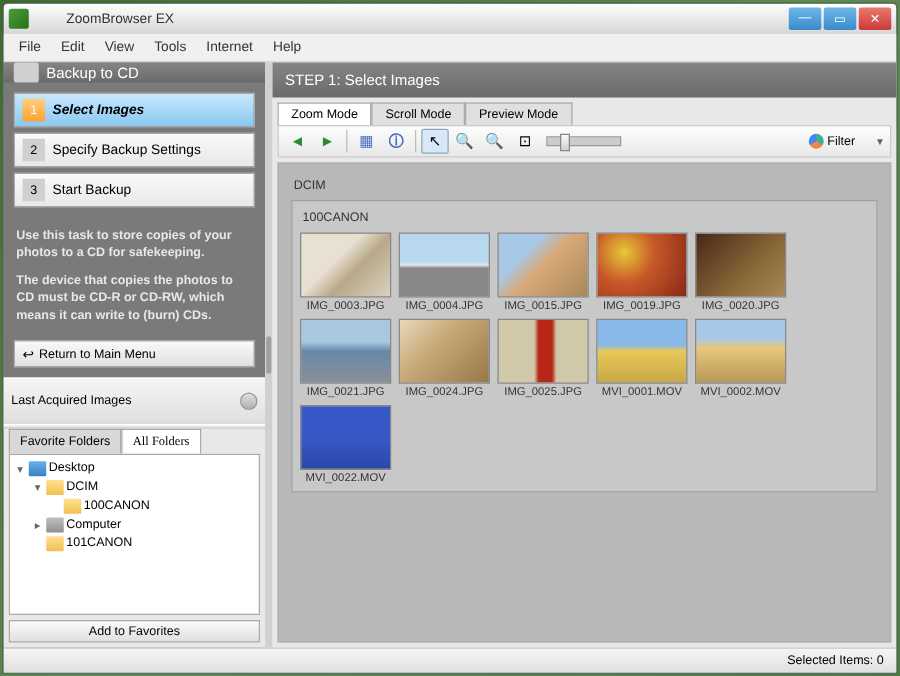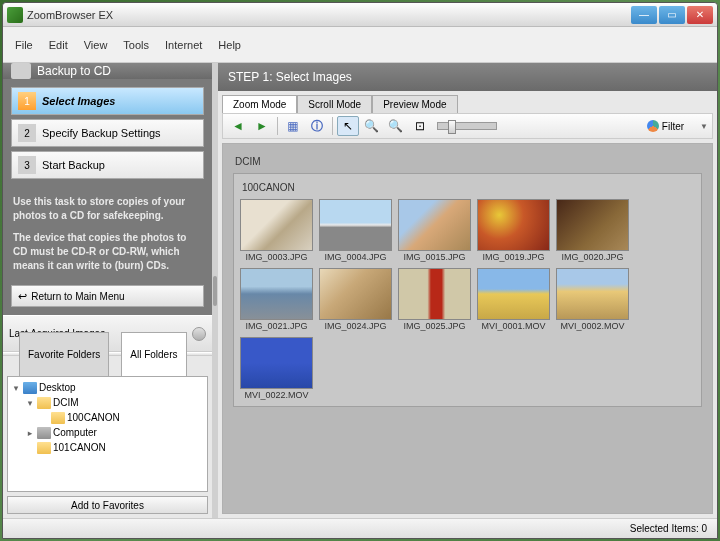--- a/index.html
+++ b/index.html
@@ -1,45 +1,45 @@
 <!DOCTYPE html>
 <html><head>
 <meta charset="utf-8">
 <style>
 * { box-sizing: border-box; margin: 0; padding: 0; font-family: Tahoma, sans-serif; }
 body { width: 720px; height: 541px; background: linear-gradient(135deg, #3a6b2f 0%, #5a8b4f 50%, #4a7b3f 100%); overflow: hidden; }
 .window { position: absolute; top: 2px; left: 2px; right: 2px; bottom: 2px; background: #e8e8e8; border: 1px solid #555; display: flex; flex-direction: column; border-radius: 4px 4px 0 0; }
 .titlebar { height: 24px; background: linear-gradient(to bottom, #fefefe, #d8d8d8); display: flex; align-items: center; padding: 0 4px; border-radius: 4px 4px 0 0; border-bottom: 1px solid #bbb; }
 .titlebar-icon { width: 16px; height: 16px; background: linear-gradient(135deg, #4a9e3a, #2a6e1a); border-radius: 2px; margin-right: 4px; }
-.titlebar-text { font-size: 11px; color: #333; flex: 1; }
+.titlebar-text { font-size: 11px; color: #333; flex: 1; margin-left: 26px; }
 .titlebar-buttons { display: flex; gap: 2px; }
 .titlebar-btn { width: 26px; height: 18px; border: none; border-radius: 2px; font-size: 10px; color: #fff; cursor: pointer; }
 .tb-min { background: linear-gradient(to bottom, #6db6e8, #3a8acb); }
 .tb-max { background: linear-gradient(to bottom, #6db6e8, #3a8acb); }
 .tb-close { background: linear-gradient(to bottom, #e87a6d, #cb3a3a); }
-.menubar { height: 36px; display: flex; align-items: center; padding: 0 4px; background: #f0f0f0; border-bottom: 1px solid #ccc; }
+.menubar { height: 23px; display: flex; align-items: center; padding: 0 4px; background: #f0f0f0; border-bottom: 1px solid #ccc; }
 .menu-item { padding: 2px 8px; font-size: 11px; color: #333; cursor: pointer; }
 .content { flex: 1; display: flex; min-height: 0; }
 .sidebar { width: 209px; background: #7a7a7a; display: flex; flex-direction: column; }
 .sidebar-header { height: 16px; background: linear-gradient(to bottom, #858585, #6a6a6a); display: flex; align-items: center; padding: 0 8px; color: #fff; font-size: 12px; }
 .sidebar-header-icon { width: 20px; height: 16px; background: #d0d0d0; border-radius: 2px; margin-right: 6px; }
 .wizard-steps { padding: 8px; }
 .wizard-step { display: flex; align-items: center; height: 28px; background: linear-gradient(to bottom, #fafafa, #e8e8e8); border: 1px solid #aaa; margin-bottom: 4px; padding: 0 6px; cursor: pointer; font-size: 11px; }
 .wizard-step.active { background: linear-gradient(to bottom, #c8e8ff, #8ac8f0); font-weight: bold; font-style: italic; }
 .step-num { width: 18px; height: 18px; background: #d0d0d0; display: flex; align-items: center; justify-content: center; margin-right: 6px; font-size: 10px; font-weight: normal; font-style: normal; }
 .wizard-step.active .step-num { background: linear-gradient(to bottom, #ffd080, #ffa030); color: #fff; }
 .help-text { padding: 4px 10px; color: #e8e8e8; font-size: 10px; line-height: 1.4; font-weight: bold; }
 .return-btn { margin: 8px; height: 22px; background: linear-gradient(to bottom, #fafafa, #e0e0e0); border: 1px solid #aaa; display: flex; align-items: center; padding: 0 6px; font-size: 10px; cursor: pointer; }
 .return-arrow { margin-right: 4px; font-size: 11px; }
 .lower-section { flex: 1; background: #e8e8e8; display: flex; flex-direction: column; min-height: 0; }
 .section-hdr { height: 37px; display: flex; align-items: center; justify-content: space-between; padding: 0 6px; font-size: 10px; background: linear-gradient(to bottom, #f5f5f5, #e0e0e0); border-top: 1px solid #fff; border-bottom: 1px solid #ccc; }
 .circle-btn { width: 14px; height: 14px; border-radius: 50%; background: linear-gradient(to bottom, #e0e0e0, #b0b0b0); border: 1px solid #999; cursor: pointer; }
 .folder-tabs { display: flex; height: 20px; padding: 0 4px; font-size: 10px; align-items: flex-end; }
-.folder-tab { padding: 16px 8px; border: 1px solid #aaa; background: #d8d8d8; cursor: pointer; border-bottom: none; margin-left: 12px; }
-.folder-tab.active { background: #fff; }
+.folder-tab { padding: 4px 8px; border: 1px solid #aaa; background: #d8d8d8; cursor: pointer; border-bottom: none; }
+.folder-tab.active { background: #fff; font-family: Liberation Serif, serif; }
 .tree { flex: 1; background: #fff; margin: 0 4px; border: 1px solid #aaa; padding: 3px; font-size: 10px; overflow: hidden; }
 .tree-node { display: flex; align-items: center; height: 15px; cursor: pointer; white-space: nowrap; }
 .tree-exp { width: 10px; text-align: center; color: #666; font-size: 9px; }
 .tree-icon { width: 14px; height: 12px; margin: 0 2px; flex-shrink: 0; }
 .ic-desktop { background: linear-gradient(to bottom, #6ab0e8, #3a80c8); border-radius: 1px; }
 .ic-folder { background: linear-gradient(to bottom, #ffe090, #f0c050); border-radius: 1px; }
 .ic-computer { background: linear-gradient(to bottom, #c0c0c0, #909090); border-radius: 1px; }
 .ic-search { background: linear-gradient(to bottom, #c0d0e0, #90a0b0); border-radius: 1px; }
 .add-fav-btn { margin: 4px; height: 18px; background: linear-gradient(to bottom, #fafafa, #e0e0e0); border: 1px solid #aaa; font-size: 10px; cursor: pointer; }
 .splitter { width: 6px; background: #d0d0d0; cursor: ew-resize; display: flex; align-items: center; justify-content: center; }

